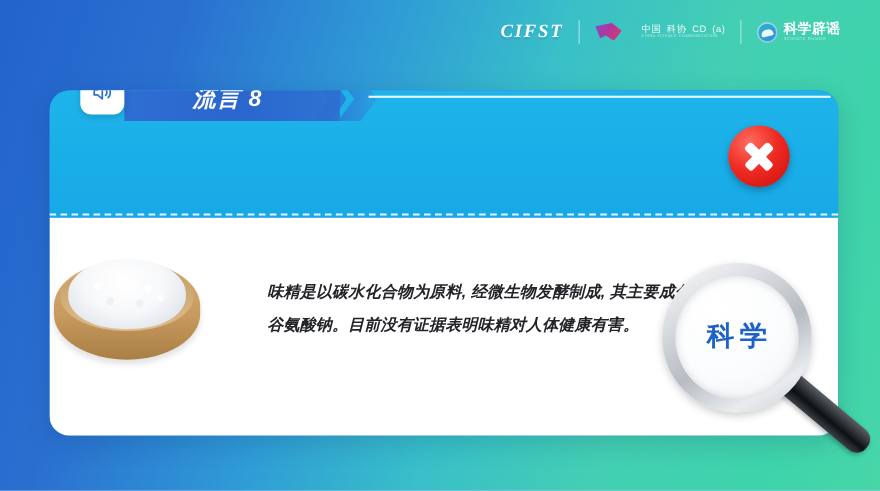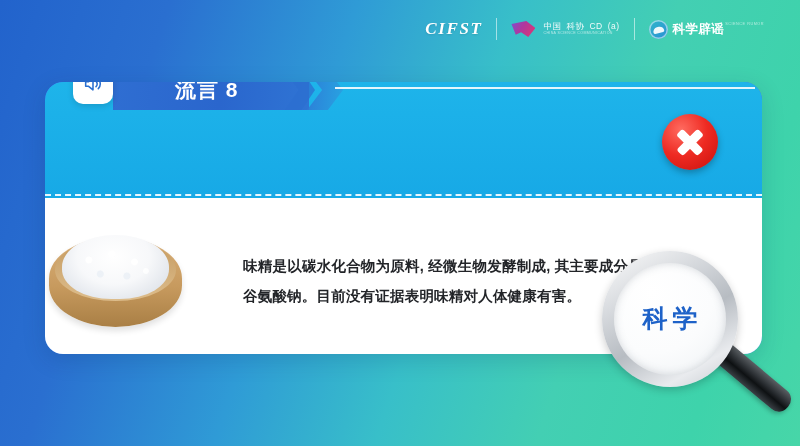--- a/index.html
+++ b/index.html
@@ -16,21 +16,21 @@
     display:flex; align-items:center; justify-content:flex-end;
     padding-right:36px; gap:14px;
   }
   .cifst{
     color:#ffffff; font-family:"Liberation Serif","DejaVu Serif",serif;
     font-style:italic; font-weight:700; font-size:17px; letter-spacing:1.6px;
     text-shadow:0 1px 2px rgba(0,0,0,.12);
   }
   .vdiv{ width:1px; height:22px; background:rgba(255,255,255,.55); }
 
-  .logo-csc{ display:flex; align-items:center; gap:6px; }
+  .logo-csc{ display:flex; align-items:center; gap:16px; }
   .csc-bird{ width:26px; height:20px; position:relative; }
   .csc-bird:before{
     content:""; position:absolute; left:0; top:2px; width:24px; height:16px;
     background:linear-gradient(120deg,#7b4fd0 0%,#b0379e 45%,#e0376f 100%);
     clip-path:polygon(0% 18%, 62% 0%, 100% 44%, 70% 100%, 40% 70%, 18% 86%);
     border-radius:3px;
   }
   .csc-cn{ display:flex; flex-direction:column; gap:1px; }
   .csc-cn-top{
     display:flex; gap:5px; color:rgba(255,255,255,.92);
@@ -45,30 +45,31 @@
   .kx-mark{
     width:19px; height:19px; border-radius:50%;
     background:linear-gradient(140deg,#2fb7c9 0%,#2b8fd6 100%);
     position:relative; box-shadow:0 0 0 1.5px rgba(255,255,255,.5) inset;
   }
   .kx-mark:after{
     content:""; position:absolute; left:4px; top:7px; width:11px; height:6px;
     border-radius:6px 6px 2px 2px; background:#ffffff; opacity:.92;
     transform:rotate(-14deg);
   }
-  .kx-txt{ display:flex; flex-direction:row; gap:1px; }
+  .kx-txt{ display:flex; flex-direction:column; gap:1px; }
   .kx-cn{ color:#ffffff; font-size:12.5px; font-weight:700; line-height:1; letter-spacing:.4px; }
   .kx-en{ color:rgba(255,255,255,.6); font-size:3.8px; letter-spacing:.5px; line-height:1; white-space:nowrap; }
 
   
   .card{
-    position:absolute; left:45px; top:82px; width:717px; height:272px;
+    position:absolute; left:45px; top:82px; width:717px; height:314px;
     background:#3b82f6; border-radius:18px 18px 18px 18px;
     box-shadow:0 6px 22px rgba(10,40,90,.17);
     overflow:hidden;
+    font-style:italic;
   }
   .card-head{
     position:absolute; left:0; top:0; width:717px; height:116px;
     background:linear-gradient(180deg,#1eb4ea 0%,#17a9e6 100%);
     border-radius:18px 18px 0 0;
   }
   .dashline{
     position:absolute; left:0; top:112px; width:717px; height:0;
     border-top:2px dashed #ffffff; opacity:.9;
   }
@@ -170,21 +171,21 @@
 
   
   .mag{ position:absolute; left:598px; top:235px; width:190px; height:180px; }
   .mag-handle{
     position:absolute; left:104px; top:88px; width:112px; height:24px;
     border-radius:11px; transform:rotate(40deg); transform-origin:0 50%;
     background:linear-gradient(180deg,#5a5f63 0%,#2b2f33 38%,#0e1113 62%,#3a4045 100%);
     box-shadow:0 2px 5px rgba(0,0,0,.3);
   }
   .mag-ring{
-    position:absolute; left:4px; top:16px; width:136px; height:136px;
+    position:absolute; left:4px; top:4px; width:136px; height:136px;
     border-radius:50%;
     background:linear-gradient(150deg,#fdfdfd 0%,#d7dade 30%,#b7bcc2 55%,#e9ebee 80%,#c3c8ce 100%);
     box-shadow:0 3px 8px rgba(0,0,0,.2);
     display:flex; align-items:center; justify-content:center;
   }
   .mag-glass{
     width:112px; height:112px; border-radius:50%;
     background:radial-gradient(circle at 34% 26%, #ffffff 0%, #fbfcfd 55%, #eef1f4 100%);
     box-shadow:inset 0 0 8px rgba(120,130,140,.3);
     display:flex; flex-direction:column; align-items:center; justify-content:center;

